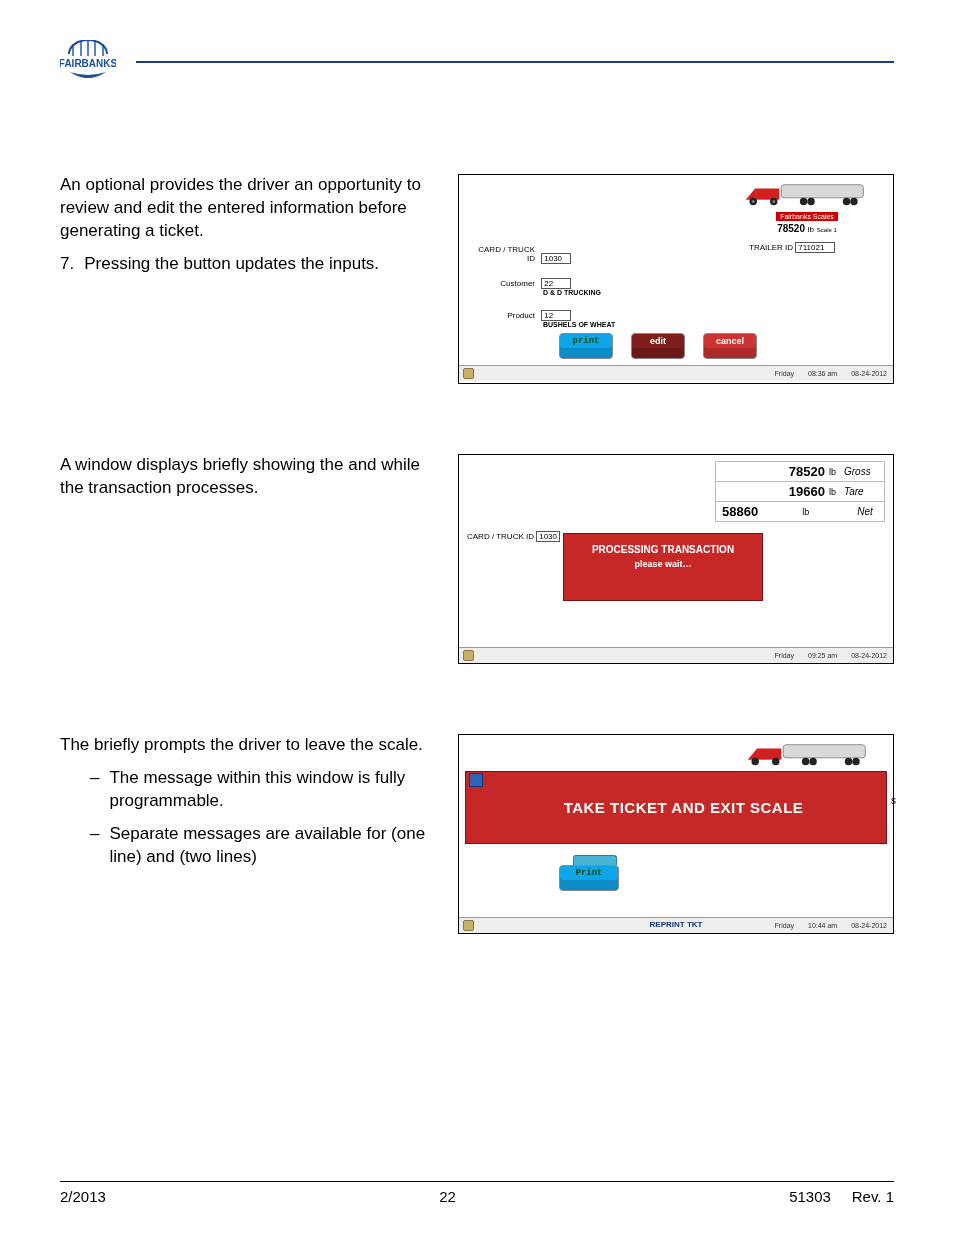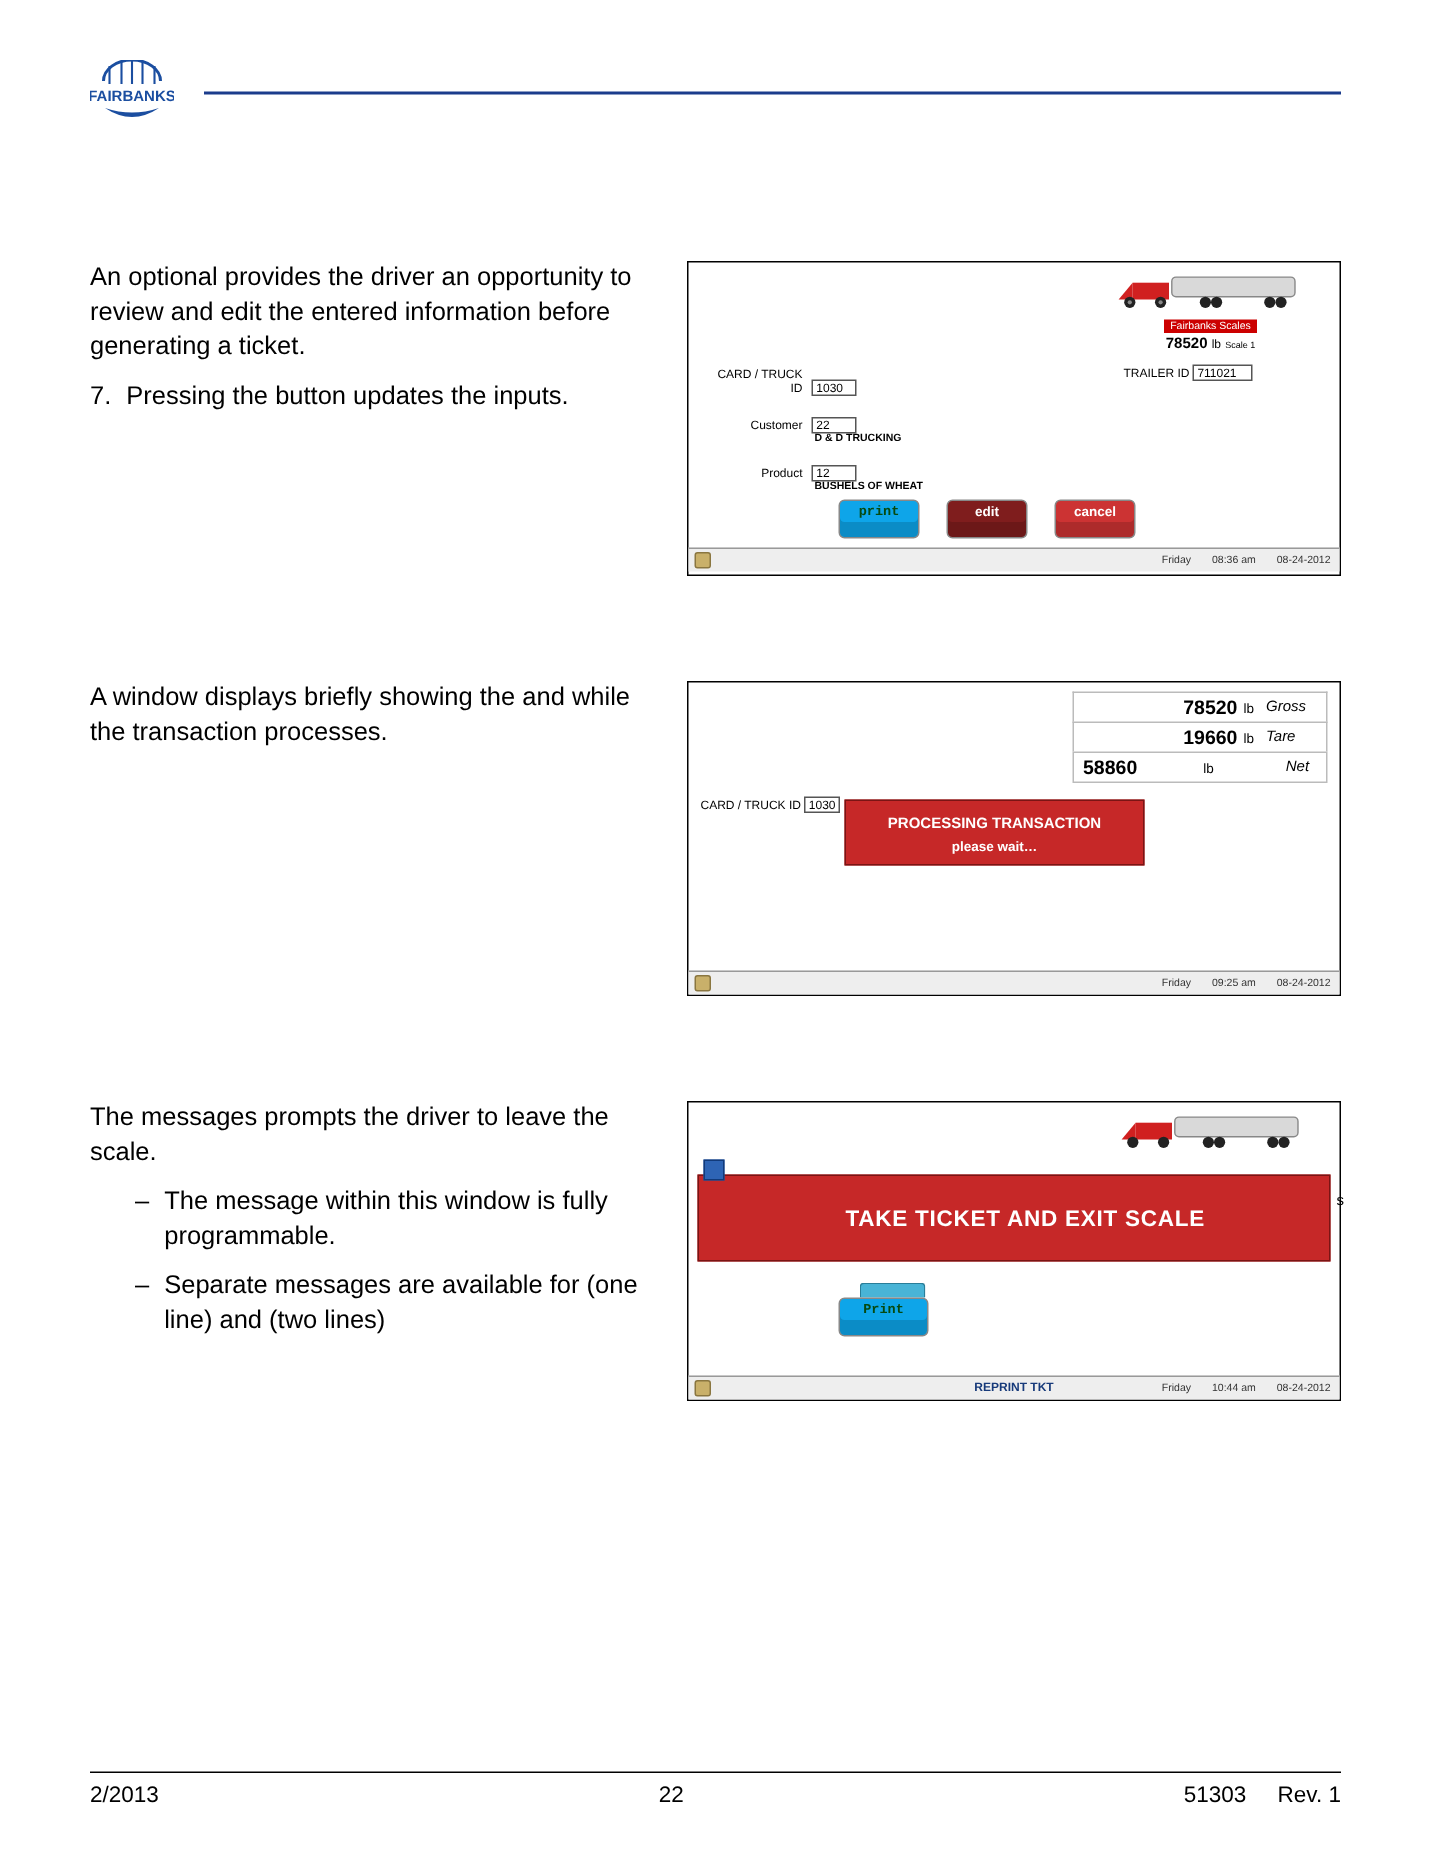--- a/index.html
+++ b/index.html
@@ -110,32 +110,32 @@
   .shot2 { height: 210px; position:relative;}
   .wsum { position:absolute; top:6px; right:8px; width:170px; text-align:right;}
   .wsum .r { border:1px solid #bbb; border-bottom:none; padding:2px 6px; display:flex; justify-content:flex-end; gap:4px;}
   .wsum .r:last-child { border-bottom:1px solid #bbb;gap:44px;}
   .wsum .num { font-weight:bold; font-size:13px;}
   .wsum .un  { font-size:9px; align-self:center;}
   .wsum .ty  { font-size:10px; align-self:center; width:38px; text-align:left; padding-left:4px;font-style:italic;}
   .card-line { position:absolute; top:76px; left:8px; font-size:8px;}
   .card-line .val { border:1px solid #555; padding:0 2px; display:inline-block;}
   .processing {
-    position:absolute; top:78px; left:104px; width:200px; height:44px;
+    position:absolute; top:78px; left:104px; width:200px; height:68px;
     background:#c62828; color:#fff; text-align:center; font-weight:bold;
     padding-top:10px; font-size:10px; border:1px solid #7a1414;
   }
   .processing .sub { font-weight:bold; font-size:9px; margin-top:4px;}
   .shot2 .status-bar, .shot3 .status-bar { position:absolute; bottom:0; left:0; right:0;}
 
   
   .shot3 { height: 200px; position:relative;}
   .truck3 { position:absolute; top:6px; right:18px; height:28px;}
   .big-banner {
-    position:absolute; top:48px; left:6px; right:6px; height:58px;
+    position:absolute; top:36px; left:6px; right:6px; height:73px;
     background:#c62828; border:1px solid #7a1414;
     display:flex; align-items:center; justify-content:center;
     color:#fff; font-size:15px; font-weight:bold; letter-spacing:0.5px;padding-left:15px;
   }
   .banner-tag-left {
     position:absolute; top:38px; left:10px; width:14px; height:14px; background:#2e64b5; border:1px solid #123a7a;
   }
   .banner-s { position:absolute; top:60px; right:-3px; font-size:10px; color:#000;}
   .blue-tab {
     position:absolute; top:120px; left:114px; width:44px; height:10px;
@@ -296,21 +296,21 @@
       <span>Friday</span>
       <span>09:25 am</span>
       <span>08-24-2012</span>
     </div>
   </div>
 </div>
 
 <div class="row">
   <div class="text-col">
     <p>
-      <span>The messages </span>
+      <span>The briefly </span>
       <span> prompts the driver to leave the scale.</span>
     </p>
     <div class="sub-list">
       <div class="item">
         <span class="dash">–</span>
         <span>The message within this window is fully programmable.</span>
       </div>
       <div class="item">
         <span class="dash">–</span>
         <span>

